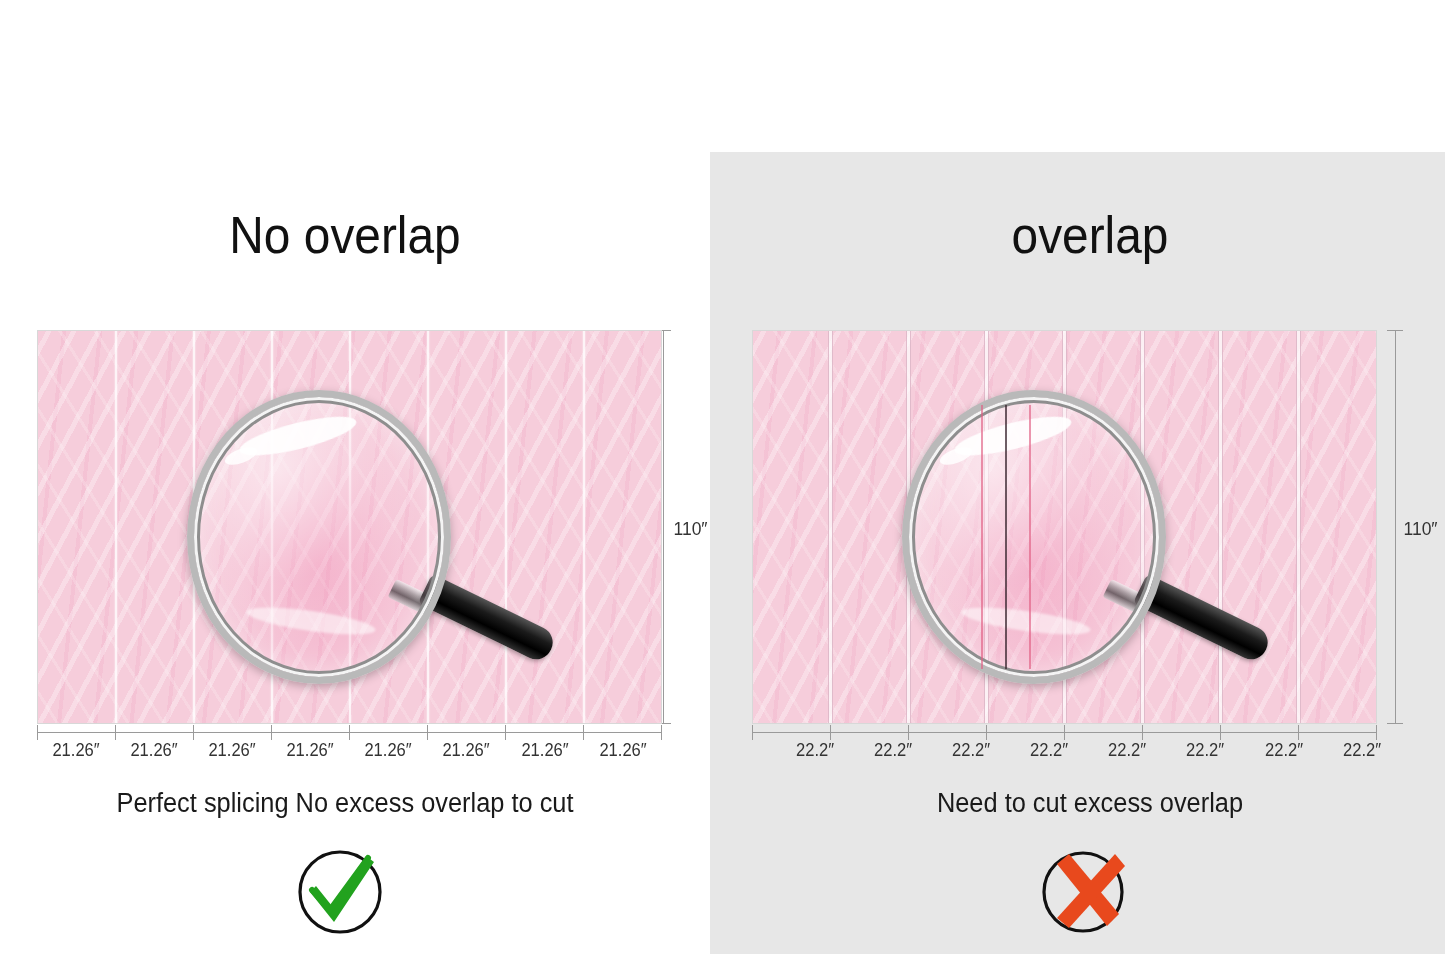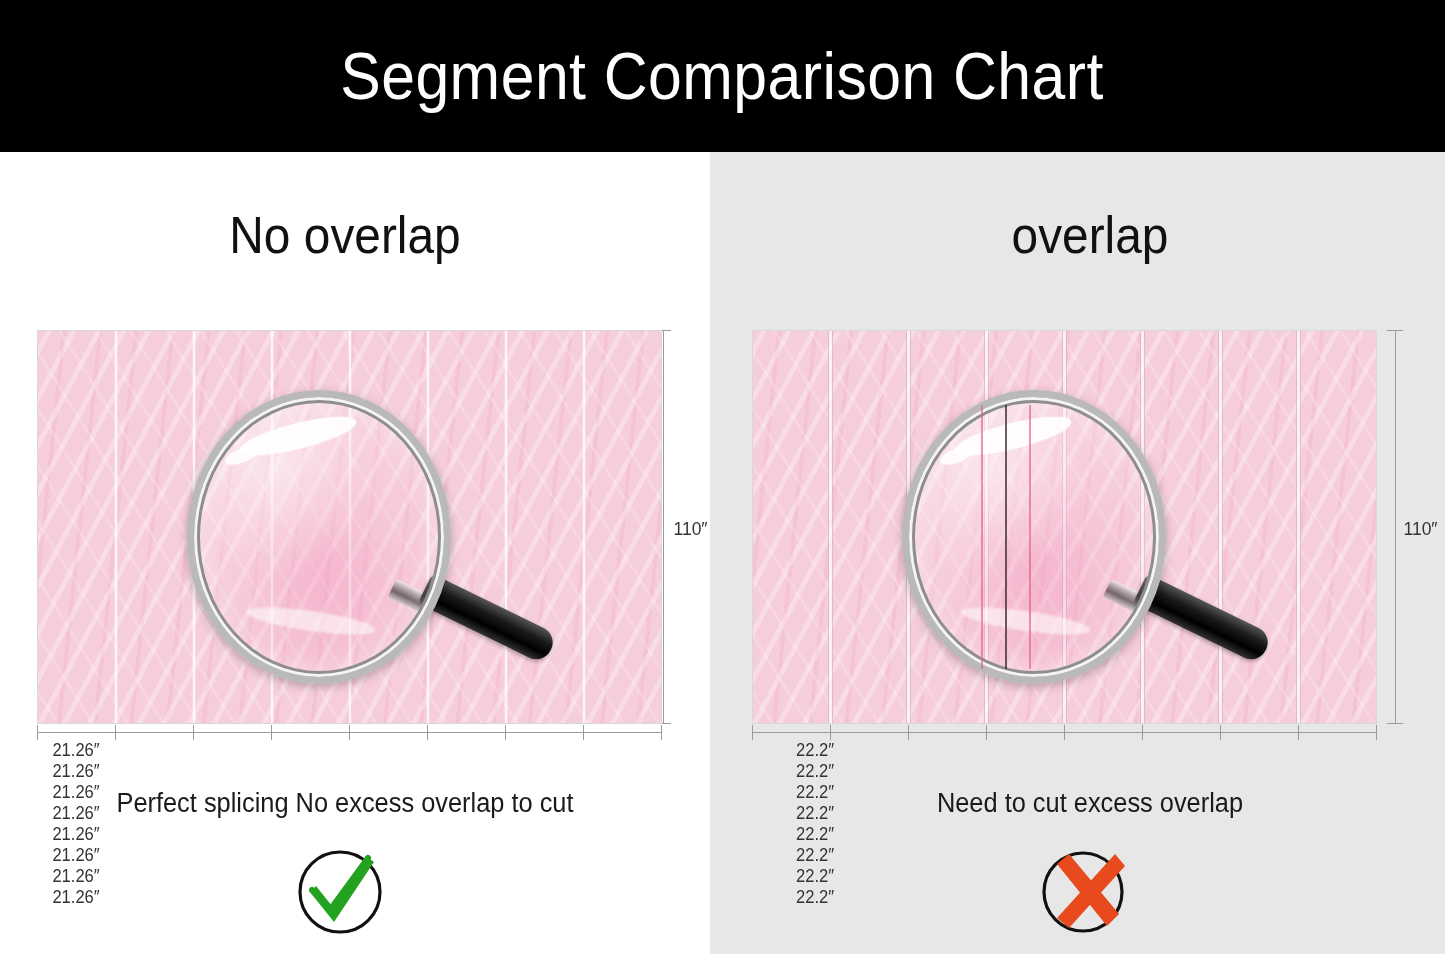--- a/index.html
+++ b/index.html
@@ -232,21 +232,20 @@
   }
   .dim-h .tick {
     position: absolute;
     top: 1px;
     width: 1px; height: 15px;
     background: #9a9a9a;
   }
   .dim-labels {
     position: absolute;
     display: flex;
-    flex-direction: column;
   }
   .dim-label {
     text-align: center;
     font-size: 18px;
     color: #333333;
     font-family: "Liberation Sans", sans-serif;
     transform: scaleX(0.92);
     white-space: nowrap;
   }
   .dim-v {
@@ -294,23 +293,20 @@
   }
   .verdict-left  { left: 290px; top: 840px; }
   .verdict-right { left: 1035px; top: 840px; }
   .verdict svg { display: block; }
 </style>
 </head>
 <body>
 
 <div class="page">
 
-  <div class="title-banner">
-    <div class="title-text">Segment Comparison Chart</div>
-  </div>
 
   <div class="half half-left"></div>
   <div class="half half-right"></div>
 
   <div class="panel-heading heading-left">No overlap</div>
   <div class="panel-heading heading-right">overlap</div>
 
   <div class="mural mural-left">
     <div class="flowers"></div>
     <div class="seam" style="left:78px"></div>

